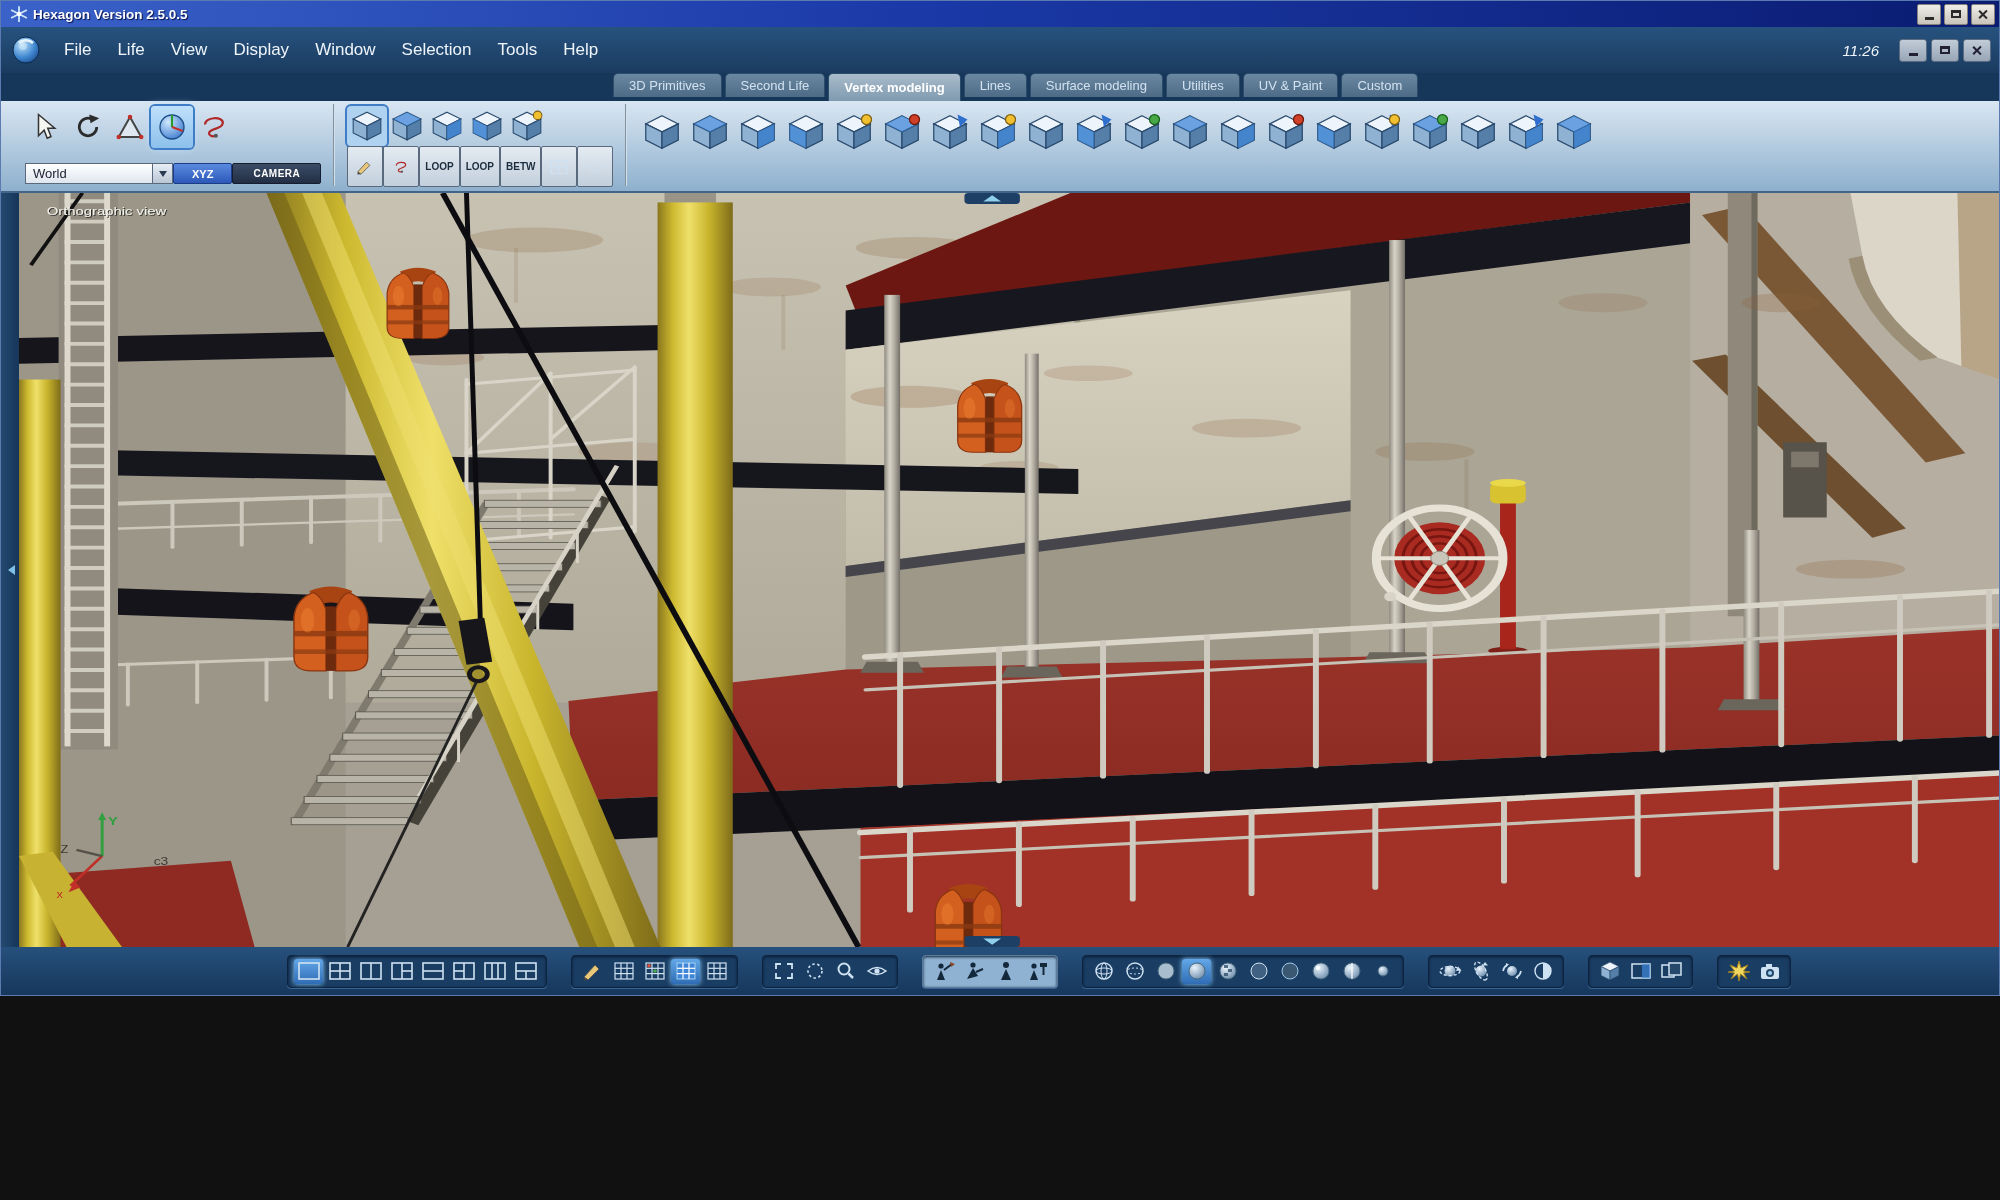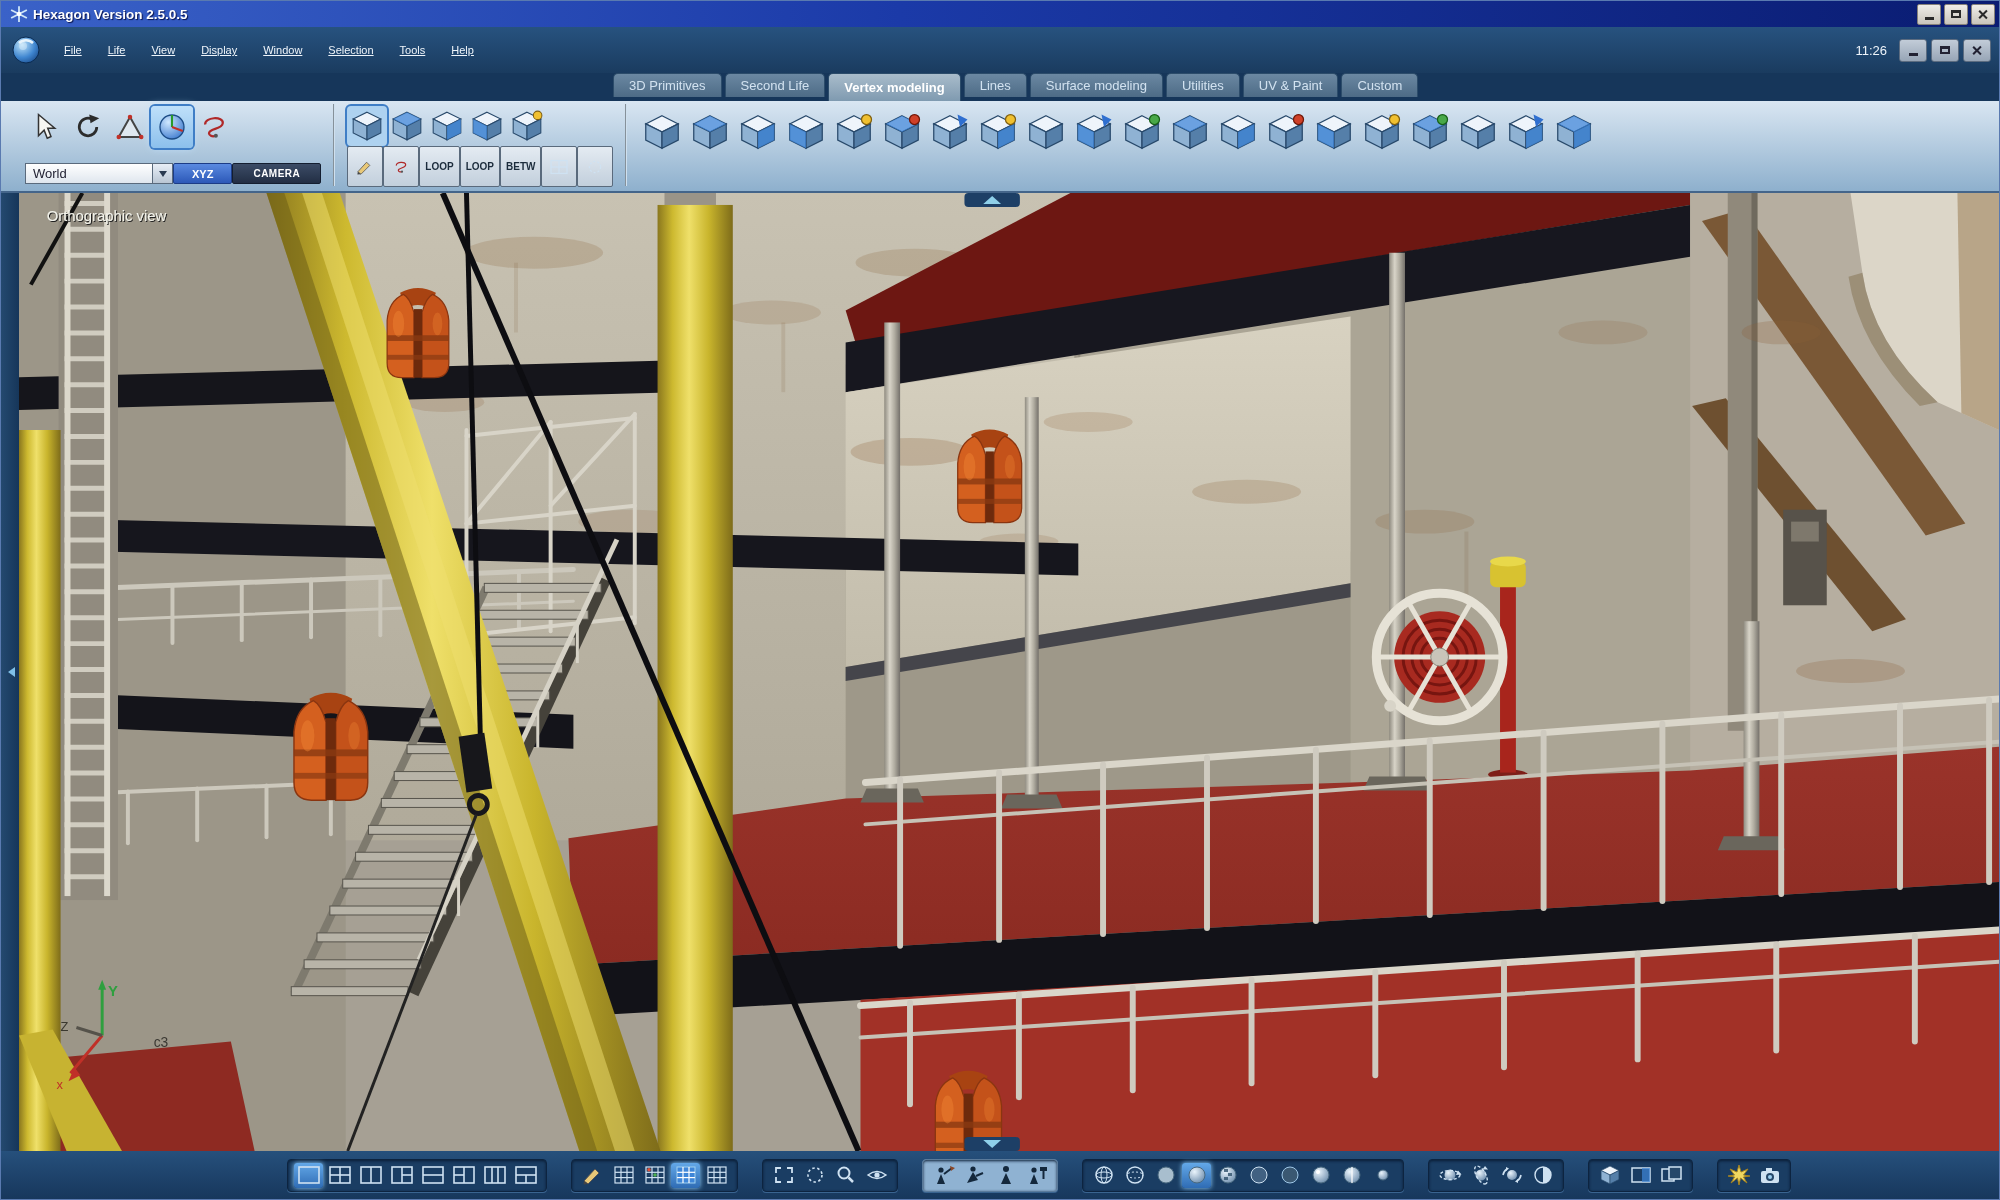--- a/index.html
+++ b/index.html
@@ -1,32 +1,32 @@
 <!DOCTYPE html>
 <html><head>
 <meta charset="utf-8">
 <style>
   html,body{margin:0;padding:0;background:#111;font-family:"Liberation Sans",sans-serif;}
-  #app{position:relative;width:2000px;height:1200px;overflow:hidden;background:#16365a;border:1px solid #5a7ab0;box-sizing:border-box;}
+  #app{position:relative;width:2000px;height:996px;overflow:hidden;background:#16365a;border:1px solid #5a7ab0;box-sizing:border-box;}
   
   .titlebar{position:absolute;top:0;left:0;right:0;height:26px;background:linear-gradient(90deg,#3a62c8 0%,#1b3aa8 45%,#0a1c72 100%);display:flex;align-items:center;padding:0 4px;color:#fff;}
   .tb-appicon{width:18px;height:18px;margin:0 5px;}
   .tb-title{font-size:13.5px;font-weight:bold;text-shadow:1px 1px 1px #08124a;}
   .spacer{flex:1;}
   .win-btn{width:22px;height:19px;background:linear-gradient(#efede8,#c9c5bc);border:1px solid #86827a;border-radius:2px;margin-left:3px;display:grid;place-items:center;}
   .gl-min{width:9px;height:3px;background:#2a2a2a;margin-top:9px;}
   .gl-max{width:10px;height:8px;border:2px solid #2a2a2a;box-sizing:border-box;border-top-width:3px;}
   .gl-close{position:relative;width:11px;height:11px;}
   .gl-close::before,.gl-close::after{content:"";position:absolute;left:4.5px;top:0;width:2.4px;height:11px;background:#2a2a2a;}
   .gl-close::before{transform:rotate(45deg);}  .gl-close::after{transform:rotate(-45deg);}
   
   .menubar{position:absolute;top:26px;left:0;right:0;height:46px;background:linear-gradient(#27527f,#1a3b5f);display:flex;align-items:center;color:#eef4fa;padding:0 8px;}
   .logo{width:30px;height:30px;margin:0 10px 0 2px;}
-  .menu-item{padding:5px 13px;font-size:11px;border-radius:3px;cursor:default;text-decoration:underline;}
-  .clock{font-size:13px;margin-right:8px;}
+  .menu-item{padding:5px 13px;font-size:17px;border-radius:3px;cursor:default;}
+  .clock{font-size:15px;margin-right:16px;font-style:italic;}
   .mb-btn{width:26px;height:21px;background:linear-gradient(#c2ccd8,#97a5b6);border:1px solid #5c6c80;border-radius:3px;margin-left:4px;display:grid;place-items:center;}
   .mb-btn .gl-min{margin-top:8px;background:#223;}
   .mb-btn .gl-max{border-color:#223;}
   .mb-btn .gl-close::before,.mb-btn .gl-close::after{background:#223;}
   
   .tabsrow{position:absolute;top:72px;left:0;right:0;height:28px;background:#16365a;display:flex;align-items:flex-start;padding-left:612px;box-sizing:border-box;}
   .tab{height:23px;display:flex;align-items:center;padding:0 15px;margin-right:3px;font-size:13px;color:#d2e2f0;background:linear-gradient(#6b88a2,#4d6b86);border:1px solid #2c4c6a;border-bottom:none;border-radius:5px 5px 0 0;white-space:nowrap;}
   .tab.active{height:27px;background:linear-gradient(#a9bccb,#7f9ab0);color:#fff;font-weight:bold;}
   
   .toolband{position:absolute;top:100px;left:0;right:0;height:92px;background:linear-gradient(#d9e6f2,#8eb0cd);border-bottom:2px solid #44658a;display:flex;align-items:stretch;padding:3px 6px 5px 12px;box-sizing:border-box;}

